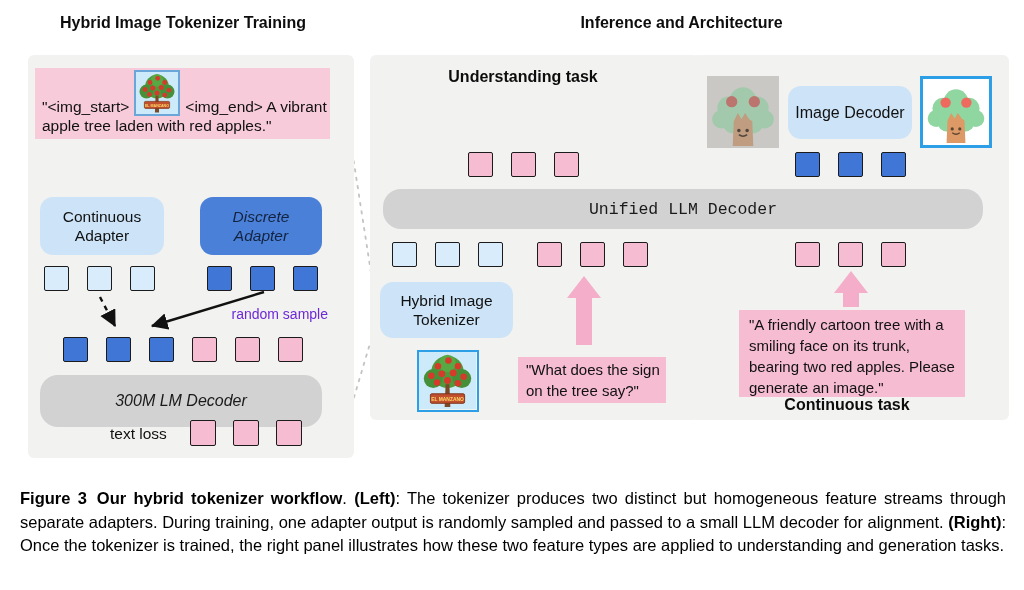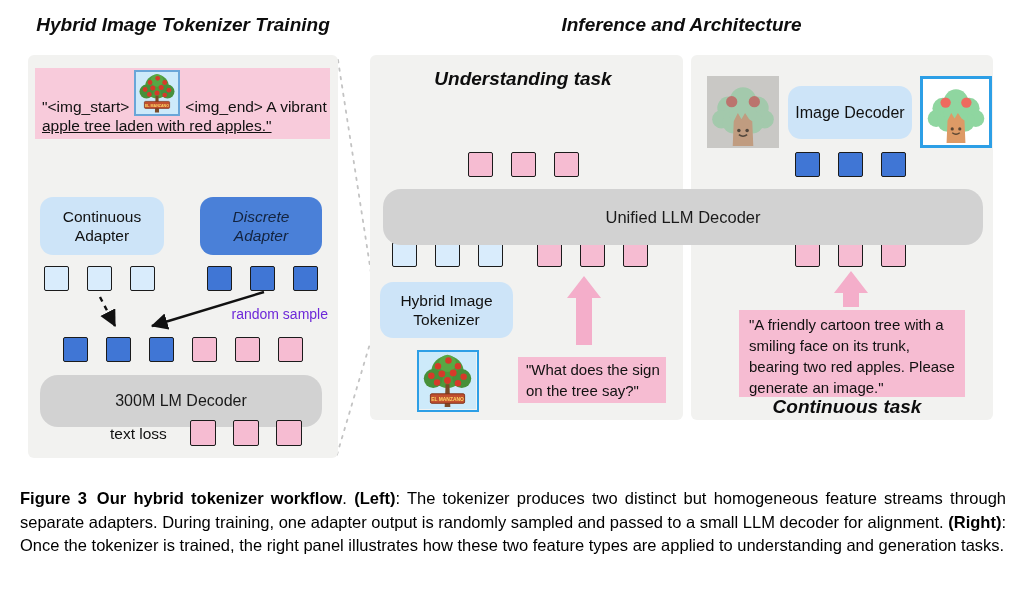--- a/index.html
+++ b/index.html
@@ -5,22 +5,22 @@
   :root{
     --pink:#f6bcd2; --pink-box:#f8cbdb; --pink-arrow:#f4aeca;
     --lightblue:#cde4f8; --lightblue-sq:#d9ecfc;
     --blue:#4a80d8; --blue-sq:#4076d5;
     --gray-bar:#d2d2d2; --panel-bg:#f2f2f0; --img-border:#2d9fe6;
   }
   html,body{margin:0;padding:0;background:#fff;}
   .fig{position:relative;width:1024px;height:590px;background:#fff;
        font-family:"Liberation Sans",sans-serif;color:#111;overflow:hidden;}
   .abs{position:absolute;}
-  .panel{position:absolute;background:var(--panel-bg);border-radius:6px;}
-  .ptitle{position:absolute;font-weight:700;font-size:19px;text-align:center;color:#0d0d0d;font-style:italic;}
+  .panel{position:absolute;background:var(--panel-bg);border-radius:6px;padding-left:16px;}
+  .ptitle{position:absolute;font-weight:700;font-size:16px;text-align:center;color:#0d0d0d;}
   .boxlab{display:flex;align-items:center;justify-content:center;text-align:center;
           font-size:15.5px;line-height:19px;white-space:pre-line;}
   .lb{background:var(--lightblue);border-radius:13px;}
   .bb{background:var(--blue);border-radius:13px;color:#13233f;font-style:italic;}
   .graybar{background:var(--gray-bar);border-radius:18px;display:flex;align-items:center;
            justify-content:center;font-size:16px;color:#1a1a1a;}
   .row{position:absolute;display:flex;gap:18px;}
   .sq{width:25px;height:25px;box-sizing:border-box;border:1.6px solid #1b1b1b;border-radius:2px;}
   .sq.pink{background:var(--pink);}
   .sq.lightblue{background:var(--lightblue-sq);}
@@ -75,21 +75,21 @@
                 <circle cx="30" cy="30" r="3.6"></circle>
                 <circle cx="41" cy="33" r="3.4"></circle>
               </g>
             <path d="M27 58 L28 34 L32 34 L33 58 Z" fill="#7a4a28"></path>
             <rect x="12" y="42" width="36" height="10" rx="1.5" fill="#c14f2e" stroke="#7c3118" stroke-width="1"></rect>
             <text x="30" y="49.6" font-size="5.2" text-anchor="middle" fill="#ffd966" font-weight="bold">EL MANZANO</text>
           </svg>
         </span>
         <span>&lt;img_end&gt; A vibrant</span>
       </div>
-      <div style="padding-left:7px;text-decoration:underline;">apple tree laden with red apples."</div>
+      <div style="padding-left:7px;">apple tree laden with red apples."</div>
     </div>
 
 
     <div class="abs boxlab lb" style="left:12px;top:142px;width:124px;height:58px;">Continuous
 Adapter</div>
     <div class="abs boxlab bb" style="left:172px;top:142px;width:122px;height:58px;">Discrete
 Adapter</div>
 
     <div class="row" style="left:16px;top:211px;">
         <div class="sq lightblue"></div>
@@ -115,21 +115,21 @@
 
     <div class="row" style="left:35px;top:282px;">
         <div class="sq blue"></div>
         <div class="sq blue"></div>
         <div class="sq blue"></div>
         <div class="sq pink"></div>
         <div class="sq pink"></div>
         <div class="sq pink"></div>
       </div>
 
-    <div class="abs graybar" style="left:12px;top:320px;width:282px;height:52px;">300M LM Decoder</div>
+    <div class="abs graybar" style="left:12px;top:320px;width:282px;height:52px;font-style:italic;">300M LM Decoder</div>
 
     <div class="abs" style="left:82px;top:370px;font-size:15.5px;">text loss</div>
     <div class="row big" style="left:162px;top:365px;gap:17px;">
         <div class="sq pink"></div>
         <div class="sq pink"></div>
         <div class="sq pink"></div>
       </div>
   </div>
 
   <div class="panel" style="left:370px;top:55px;width:313px;height:365px;">
@@ -252,19 +252,19 @@
     </svg>
 
     <div class="abs pinkcard pre" style="left:48px;top:255px;width:226px;height:87px;font-size:15px;line-height:21px;padding:4px 0 0 10px;box-sizing:border-box;">"A friendly cartoon tree with a
 smiling face on its trunk,
 bearing two red apples. Please
 generate an image."</div>
 
     <div class="ptitle" style="left:10px;top:341px;width:292px;">Continuous task</div>
   </div>
 
-  <div class="abs graybar" style="left:383px;top:189px;width:600px;height:56px;font-size:16.5px;">Unified LLM Decoder</div>
+  <div class="abs graybar" style="left:383px;top:189px;width:600px;height:40px;font-size:16.5px;font-family:Liberation Mono, monospace;">Unified LLM Decoder</div>
 
 
   <div class="caption" style="left:20px;top:487px;width:986px;">
     <span class="figlab">Figure 3</span><span class="b">Our hybrid tokenizer workflow</span><span>. </span><span class="b">(Left)</span><span>: The tokenizer produces two distinct but homogeneous feature streams through separate adapters. During training, one adapter output is randomly sampled and passed to a small LLM decoder for alignment. </span><span class="b">(Right)</span><span>: Once the tokenizer is trained, the right panel illustrates how these two feature types are applied to understanding and generation tasks.</span>
   </div>
 </div>
 
 </body></html>

